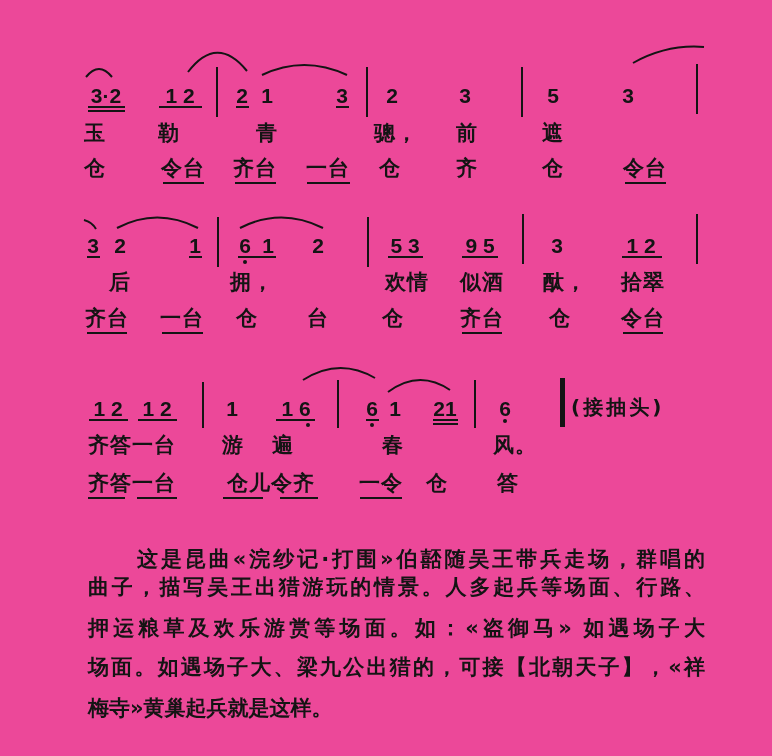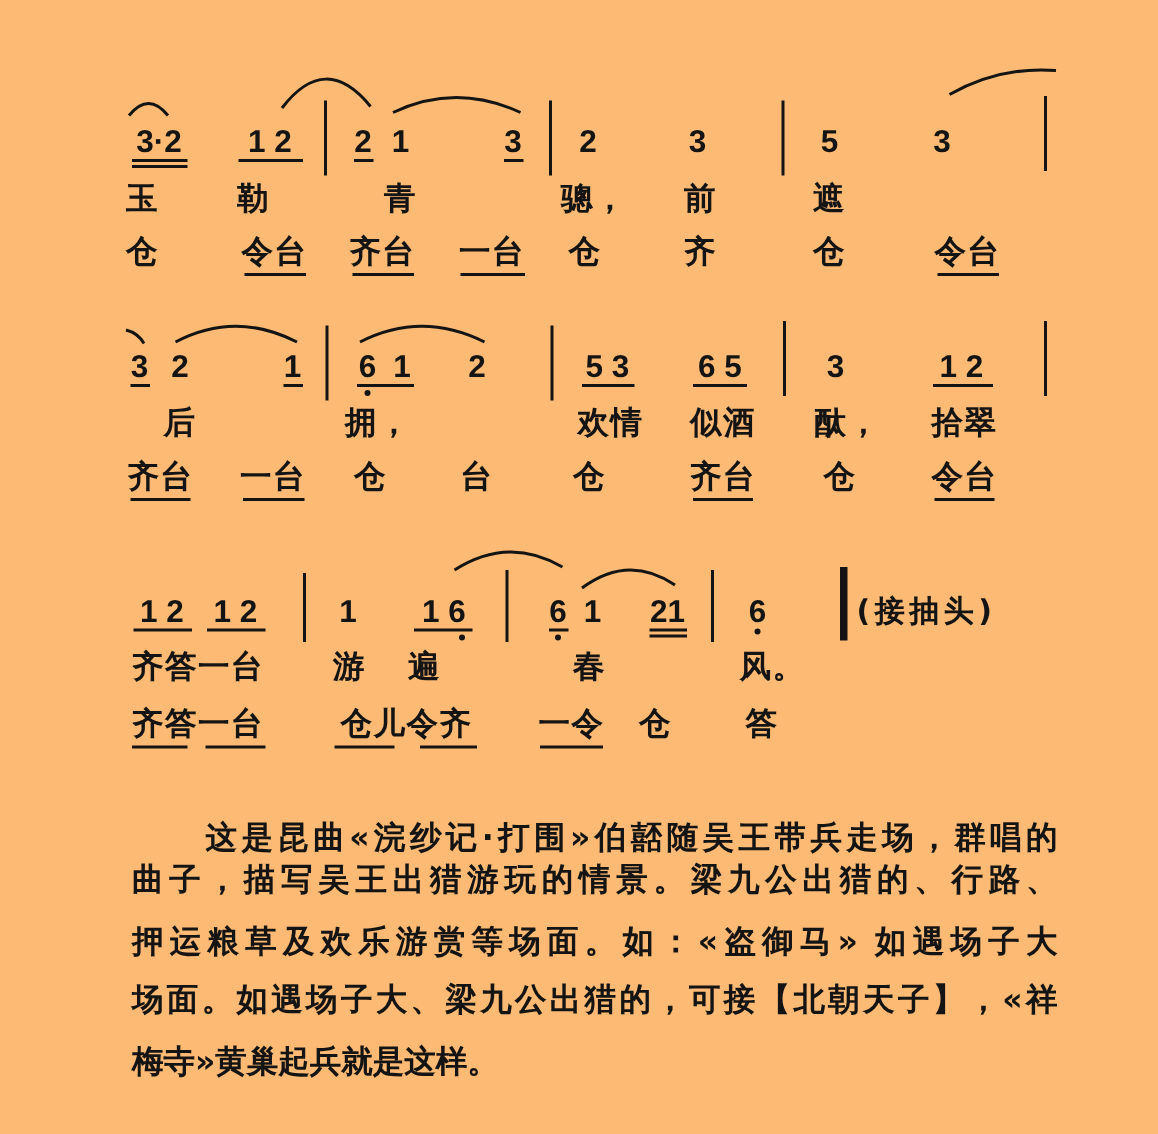--- a/index.html
+++ b/index.html
@@ -1,16 +1,16 @@
 <!DOCTYPE html>
 <html><head>
 <meta charset="utf-8">
 <style>
   html, body { margin:0; padding:0; background:#ffffff; }
-  #page { position:relative; width:772px; height:756px; background:#fdba74; overflow:hidden; color:#141414; }
+  #page { position:relative; width:772px; height:756px; background:#ec4899; overflow:hidden; color:#141414; }
   .tok { position:absolute; transform:translate(-50%,-50%); white-space:pre; line-height:1; }
   .note { font-family:"Liberation Sans", sans-serif; font-weight:700; font-size:21px; }
   .lyr { font-family:"DejaVu Sans", sans-serif; font-weight:700; font-size:21px; letter-spacing:1px; }
   .perc { font-family:"DejaVu Sans", sans-serif; font-weight:700; font-size:21px; letter-spacing:1px; }
   .ann { position:absolute; transform:translateY(-50%); font-family:"DejaVu Sans", sans-serif; font-weight:700; font-size:20px; letter-spacing:3px; white-space:pre; line-height:1; }
   .bar { position:absolute; width:2px; background:#141414; }
   .bar.thick { width:5px; }
   .ul { position:absolute; height:2px; background:#141414; }
   .dot { position:absolute; width:4px; height:4px; border-radius:50%; background:#141414; transform:translate(-50%,-50%); }
   svg.arcs { position:absolute; left:0; top:0; }
@@ -81,21 +81,21 @@
   </div>
 
   <div>
     <span class="tok note" style="left:93px;top:245px">3</span>
     <span class="tok note" style="left:120px;top:245px">2</span>
     <span class="tok note" style="left:195px;top:245px">1</span>
     <span class="tok note" style="left:245px;top:245px">6</span>
     <span class="tok note" style="left:268px;top:245px">1</span>
     <span class="tok note" style="left:318px;top:245px">2</span>
     <span class="tok note" style="left:405px;top:245px">5 3</span>
-    <span class="tok note" style="left:480px;top:245px">6 5</span>
+    <span class="tok note" style="left:480px;top:245px">9 5</span>
     <span class="tok note" style="left:557px;top:245px">3</span>
     <span class="tok note" style="left:641px;top:245px">1 2</span>
 
     <div class="ul" style="left:87px;top:256px;width:13px"></div>
     <div class="ul" style="left:189px;top:256px;width:13px"></div>
     <div class="ul" style="left:238px;top:256px;width:38px"></div>
     <div class="ul" style="left:388px;top:256px;width:35px"></div>
     <div class="ul" style="left:462px;top:256px;width:36px"></div>
     <div class="ul" style="left:622px;top:256px;width:40px"></div>
     <div class="dot" style="left:245px;top:262px"></div>
@@ -168,19 +168,19 @@
 
     <div class="ul" style="left:88px;top:497px;width:37px"></div>
     <div class="ul" style="left:137px;top:497px;width:40px"></div>
     <div class="ul" style="left:223px;top:497px;width:40px"></div>
     <div class="ul" style="left:280px;top:497px;width:38px"></div>
     <div class="ul" style="left:360px;top:497px;width:42px"></div>
   </div>
 
   <div>
     <div class="para" style="left:137px;top:559px;width:568px">这是昆曲«浣纱记·打围»伯嚭随吴王带兵走场，群唱的</div>
-    <div class="para" style="left:88px;top:587px;width:617px">曲子，描写吴王出猎游玩的情景。梁九公出猎的、行路、</div>
+    <div class="para" style="left:88px;top:587px;width:617px">曲子，描写吴王出猎游玩的情景。人多起兵等场面、行路、</div>
     <div class="para" style="left:88px;top:628px;width:617px">押运粮草及欢乐游赏等场面。如：«盗御马» 如遇场子大</div>
     <div class="para" style="left:88px;top:667px;width:617px">场面。如遇场子大、梁九公出猎的，可接【北朝天子】，«祥</div>
     <div class="para last" style="left:88px;top:708px;width:617px">梅寺»黄巢起兵就是这样。</div>
   </div>
 
 </div>
 
 </body></html>

